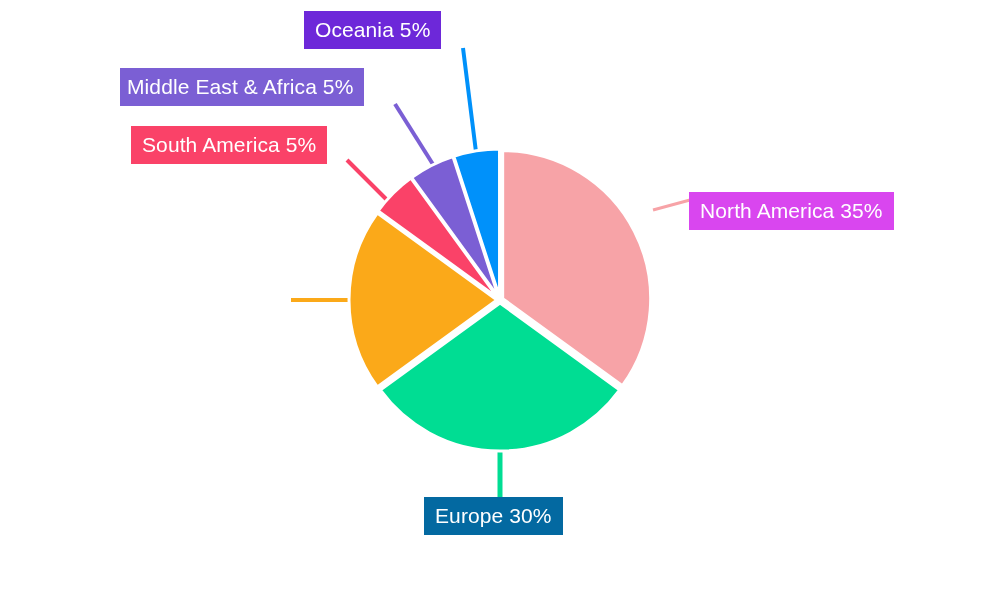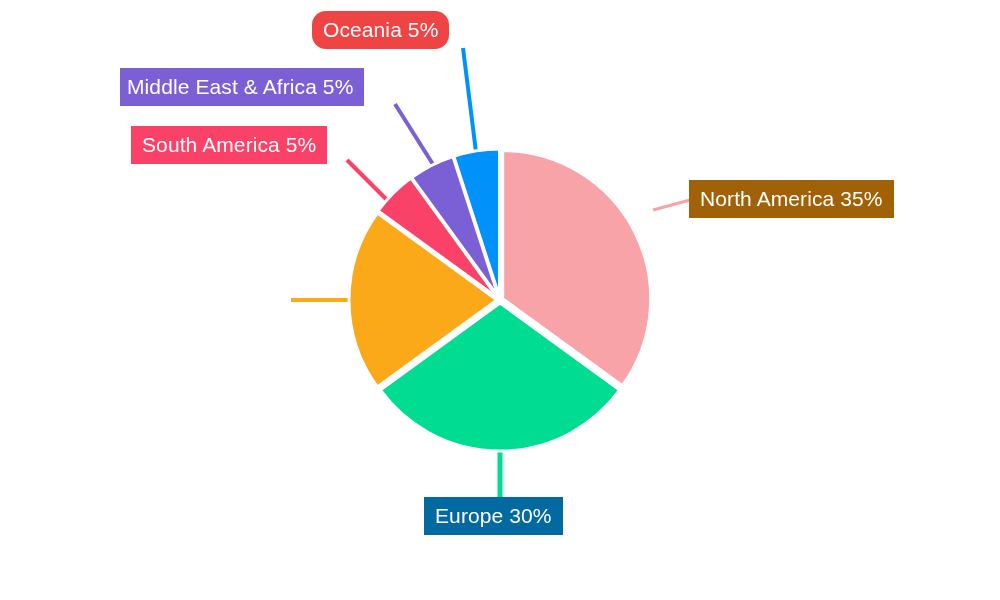--- a/index.html
+++ b/index.html
@@ -42,19 +42,19 @@
     <g id="pie-slices">
         <path class="slice-path" d="M 502.6730195725651 298.6380285007814 L 502.6730195725651 150.6380285007814 A 148 148 0 0 1 622.4075347400574 385.6302458400674 Z" fill="#f7a3a7"></path>
         <path class="slice-path" d="M 500 303 L 619.7345151674922 389.992217339286 A 148 148 0 0 1 380.2654848325078 389.99221733928607 Z" fill="#00dd93"></path>
         <path class="slice-path" d="M 497 300 L 377.2654848325078 386.99221733928607 A 148 148 0 0 1 377.26548483250775 213.00778266071399 Z" fill="#fba919"></path>
         <path class="slice-path" d="M 497.87867965644034 297.87867965644034 L 378.1441644889481 210.88646231715433 A 148 148 0 0 1 410.88646231715427 178.14416448894815 Z" fill="#fa4268"></path>
         <path class="slice-path" d="M 498.63802850078133 297.3269804274349 L 411.6458111614953 177.59246525994268 A 148 148 0 0 1 452.9035133332891 156.57061601575217 Z" fill="#7b5fd4"></path>
         <path class="slice-path" d="M 499.5306966048793 297.03693497821456 L 453.7961814373871 156.28057056653185 A 148 148 0 0 1 499.5306966048793 149.03693497821456 Z" fill="#0091fa"></path>
       </g>
   </svg>
 
-  <div class="pie-label" id="label-0" style="left: 689px; top: 180px; background: #a16207; text-align: right;">North America 35%</div>
+  <div class="pie-label" id="label-0" style="left: 689px; top: 192px; background: #d946ef; text-align: right;">North America 35%</div>
   <div class="pie-label" id="label-1" style="left: 424px; top: 497px; background: #0369a1;">Europe 30%</div>
   <div class="pie-label" id="label-3" style="left: 131px; top: 126px; background: rgb(250, 66, 104);">South America 5%</div>
   <div class="pie-label" id="label-4" style="left: 120px; top: 68px; background: rgb(123, 95, 212); padding-left: 7px;">Middle East &amp; Africa 5%</div>
-  <div class="pie-label" id="label-5" style="left: 312px; top: 11px; background: #ef4444; border-radius: 14px;">Oceania 5%</div>
+  <div class="pie-label" id="label-5" style="left: 304px; top: 11px; background: #6d28d9;">Oceania 5%</div>
 
 </div>
 
 </body></html>

